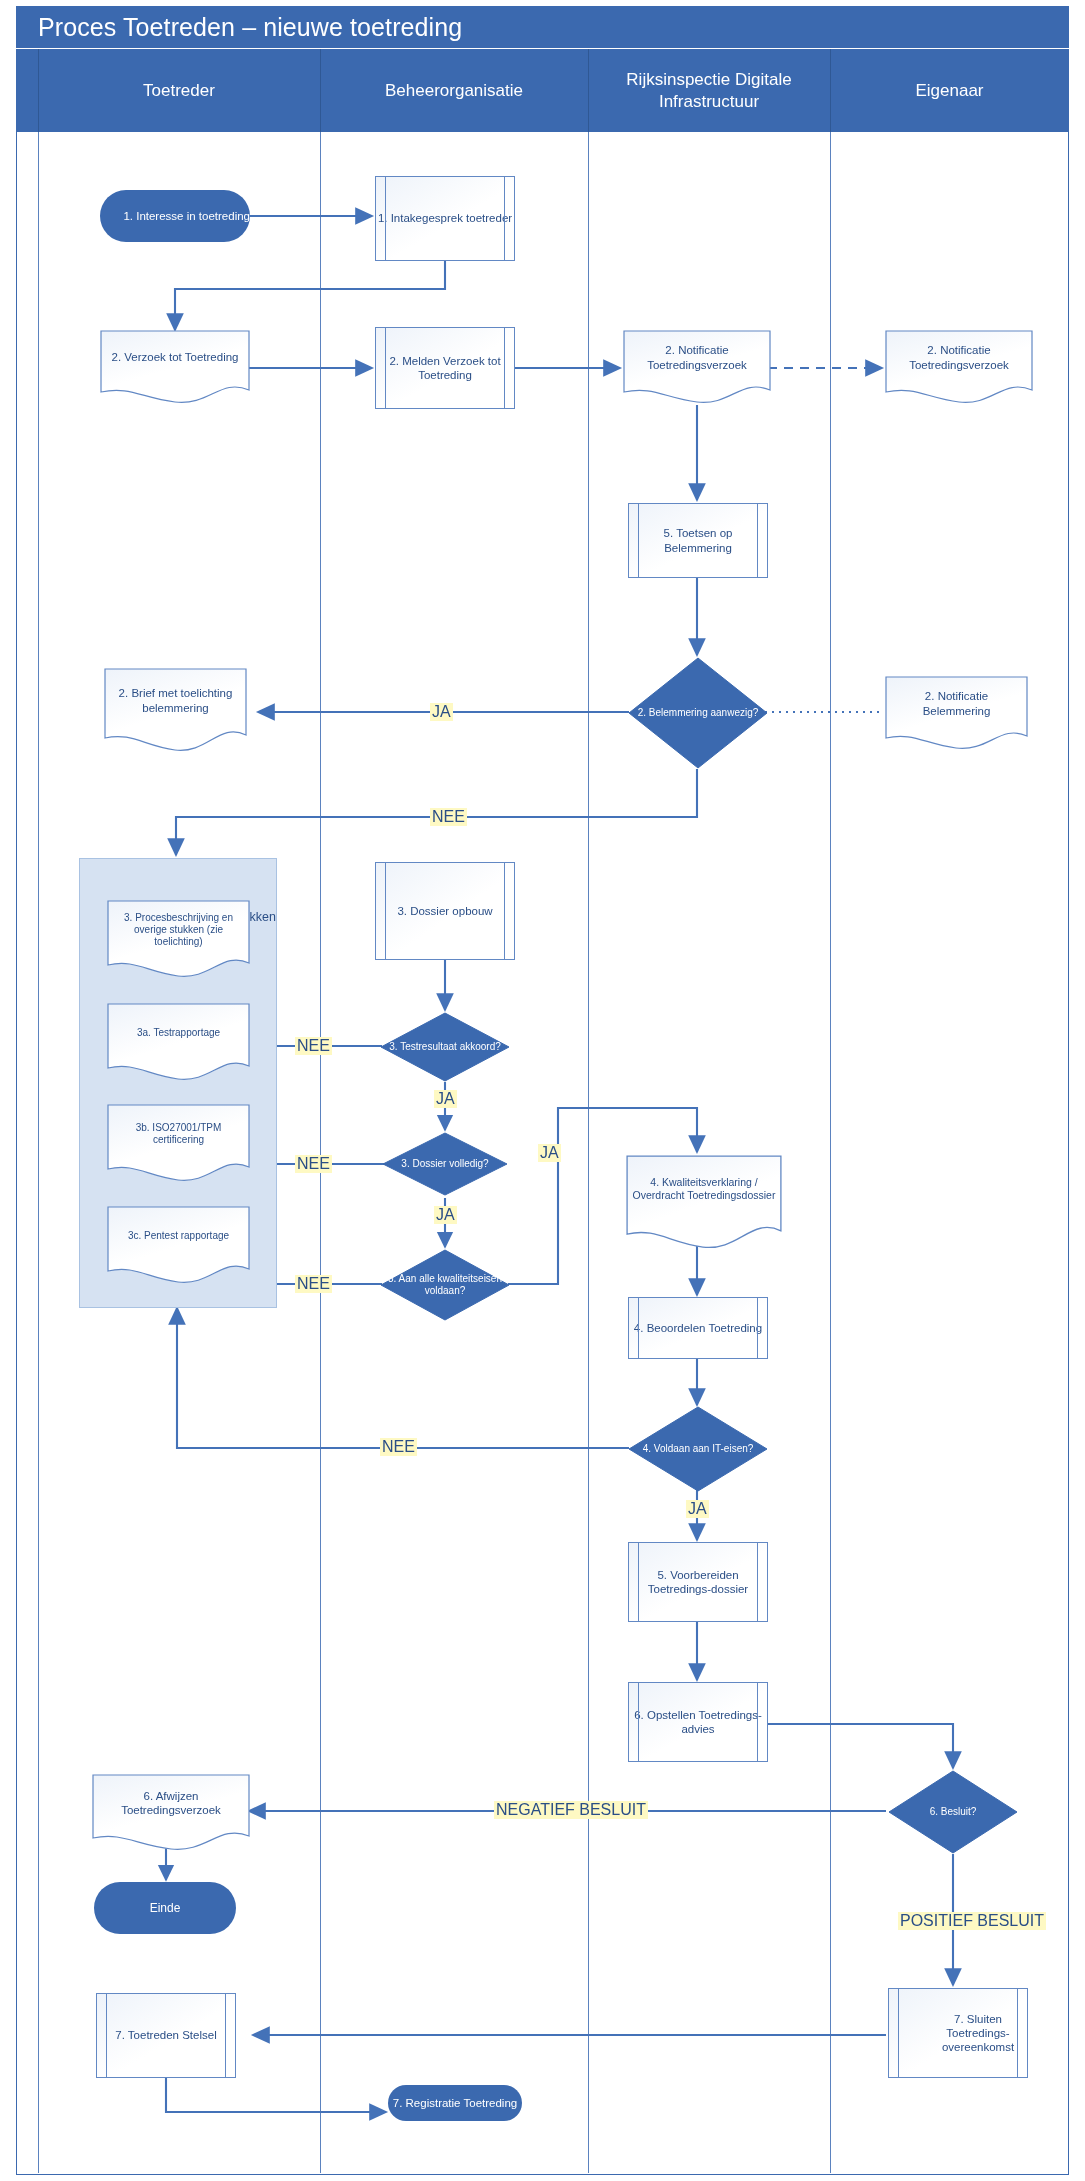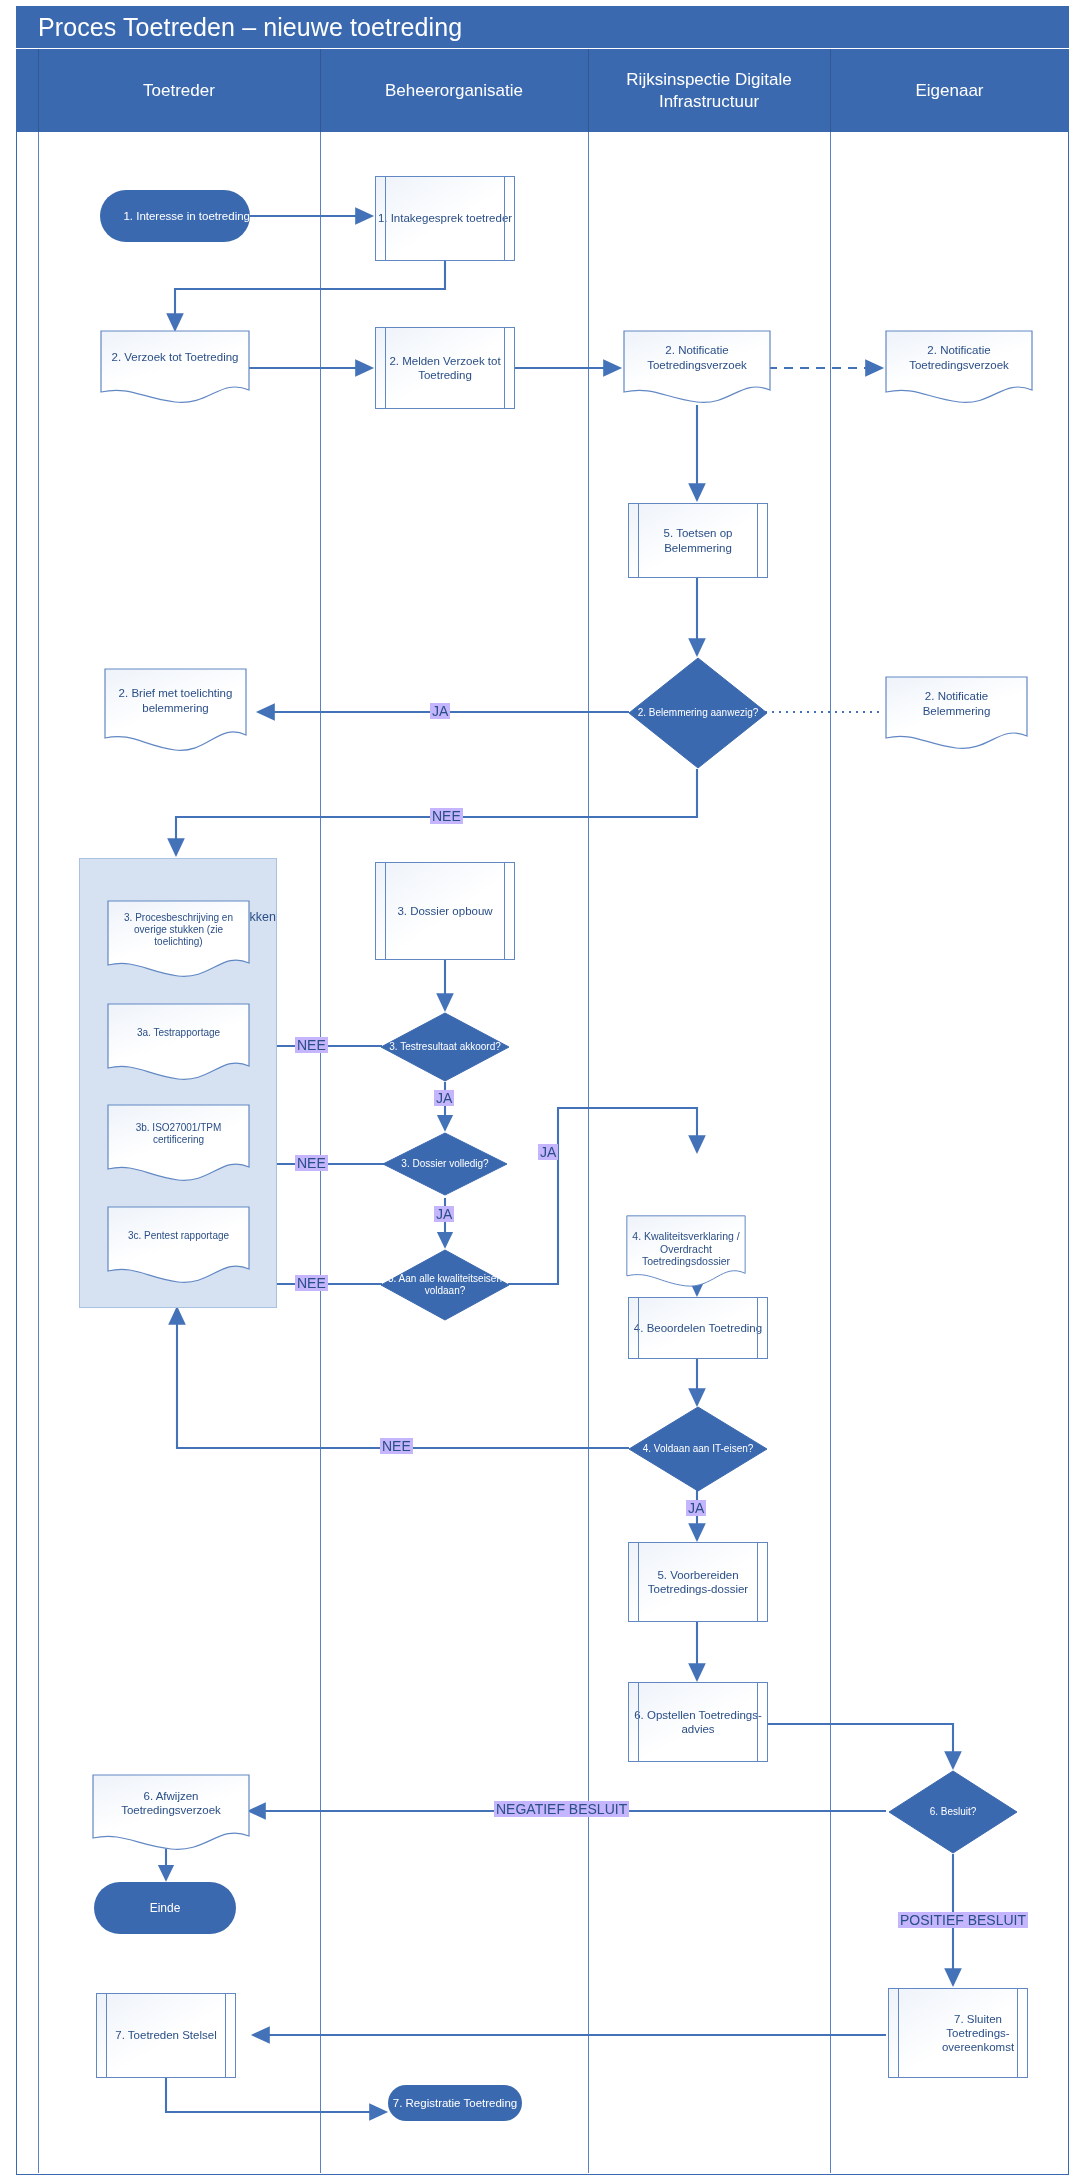--- a/index.html
+++ b/index.html
@@ -140,22 +140,22 @@
   
   #conn {
     position: absolute;
     left: 0; top: 0;
     width: 1085px; height: 2181px;
     pointer-events: none;
   }
   .edge-label {
     position: absolute;
     color: #2A4E86;
-    font-size: 14px;
-    background: #c4b5fd;
+    font-size: 16px;
+    background: #fef9c3;
     padding: 0 2px;
     white-space: nowrap;
   }
 </style>
 </head>
 <body>
 
 <div id="page">
 
   <div id="title-bar">
@@ -371,21 +371,21 @@
     <span class="dec-txt">3. Dossier volledig?</span>
   </div>
 
   <div class="shape dec" style="left:380px; top:1249px; width:130px; height:72px;">
     <svg class="dec-bg" viewBox="0 0 130 72" preserveAspectRatio="none">
       <path d="M65,1 L129,36 L65,71 L1,36 Z" fill="#3B69AF" stroke="#3B69AF" stroke-width="1"></path>
     </svg>
     <span class="dec-txt">3. Aan alle kwaliteitseisen voldaan?</span>
   </div>
 
-  <div class="shape doc" style="left:626px; top:1215px; width:120px; height:88px; font-size:10.5px;">
+  <div class="shape doc" style="left:626px; top:1155px; width:156px; height:88px; font-size:10.5px;">
     <svg class="doc-bg" viewBox="0 0 144 88" preserveAspectRatio="none">
       <path d="M1,1 L143,1 L143,70 C116,57 104,89 71,85 C40,81 28,67 1,73 Z" fill="url(#g1)" stroke="#6288C4" stroke-width="1.2"></path>
     </svg>
     <span class="doc-txt">4. Kwaliteitsverklaring / Overdracht Toetredingsdossier</span>
   </div>
 
   <div class="shape proc" style="left:628px; top:1297px; width:140px; height:62px;">
     <span>4. Beoordelen Toetreding</span>
   </div>
 

